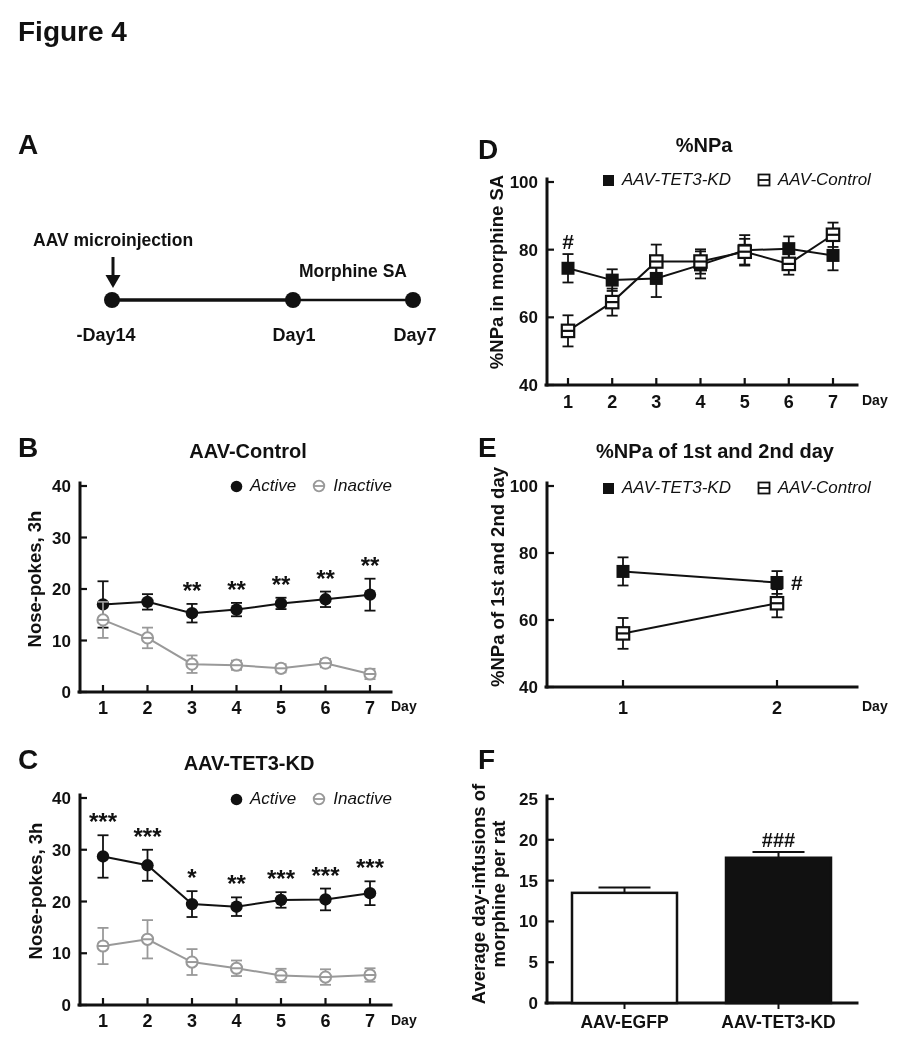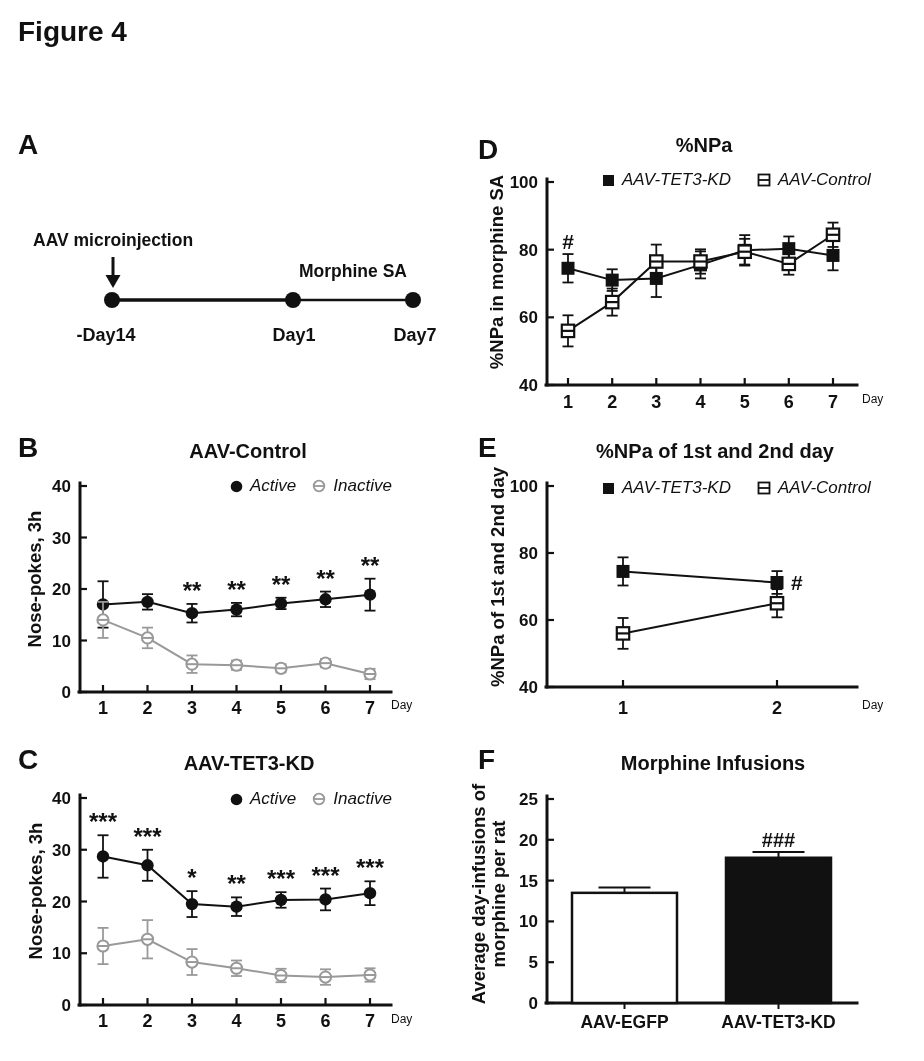--- a/index.html
+++ b/index.html
@@ -4,21 +4,21 @@
 <style>
   html,body{margin:0;padding:0;background:#fff}
   .fig{position:relative;width:924px;height:1061px;background:#fff;color:#111;
        font-family:"Liberation Sans",sans-serif;overflow:hidden}
   .figtitle{position:absolute;left:18px;top:16px;font-size:28px;font-weight:bold}
   .panel{position:absolute}
   .plabel{position:absolute;left:18px;top:14px;font-size:28px;font-weight:bold}
   .ptitle{position:absolute;transform:translateX(-50%);font-size:20px;font-weight:bold;white-space:nowrap}
   .ylab{position:absolute;transform:translate(-50%,-50%) rotate(-90deg);font-size:18.5px;font-weight:bold;
         white-space:pre-line;text-align:center;line-height:1.08}
-  .daylab{position:absolute;font-size:12px;font-weight:normal}
+  .daylab{position:absolute;font-size:14px;font-weight:bold}
   .legend{position:absolute;display:flex;align-items:center;font-style:italic;font-size:17px}
   .litem{display:flex;align-items:center;gap:7px;white-space:nowrap}
   svg.plot{position:absolute;left:0;top:0;font-family:"Liberation Sans",sans-serif}
 </style>
 </head>
 <body>
 
 <div class="fig">
 
   <div class="figtitle">Figure 4</div>
@@ -491,21 +491,20 @@
           <rect x="310.8" y="179.05" width="12.4" height="12.4" fill="#fff" stroke="#111111" stroke-width="2.2"></rect>
           <line x1="310.8" y1="185.25" x2="323.2" y2="185.25" stroke="#111111" stroke-width="2.2"></line>
         </g>
         <text x="331" y="172.48" font-size="21" text-anchor="start" font-weight="bold" fill="#111">#</text>
       </svg>
     <div class="daylab" style="left:402px;top:280px">Day</div>
   </section>
 
   <section class="panel" style="left:460px;top:730px;width:464px;height:331px">
     <div class="plabel">F</div>
-    <div class="ptitle" style="left:253px;top:22px">Morphine Infusions</div>
     <div class="ylab" style="left:29px;top:164px">Average day-infusions of
 morphine per rat</div>
     <svg class="plot" width="464" height="331">
         <g stroke="#111" stroke-width="3" stroke-linecap="square">
           <line x1="87" y1="66" x2="87" y2="273"></line>
           <line x1="86" y1="273" x2="397" y2="273"></line>
         </g>
         <g stroke="#111" stroke-width="2.2">
           <line x1="87" y1="273" x2="94" y2="273"></line>
           <line x1="87" y1="232.2" x2="94" y2="232.2"></line>

